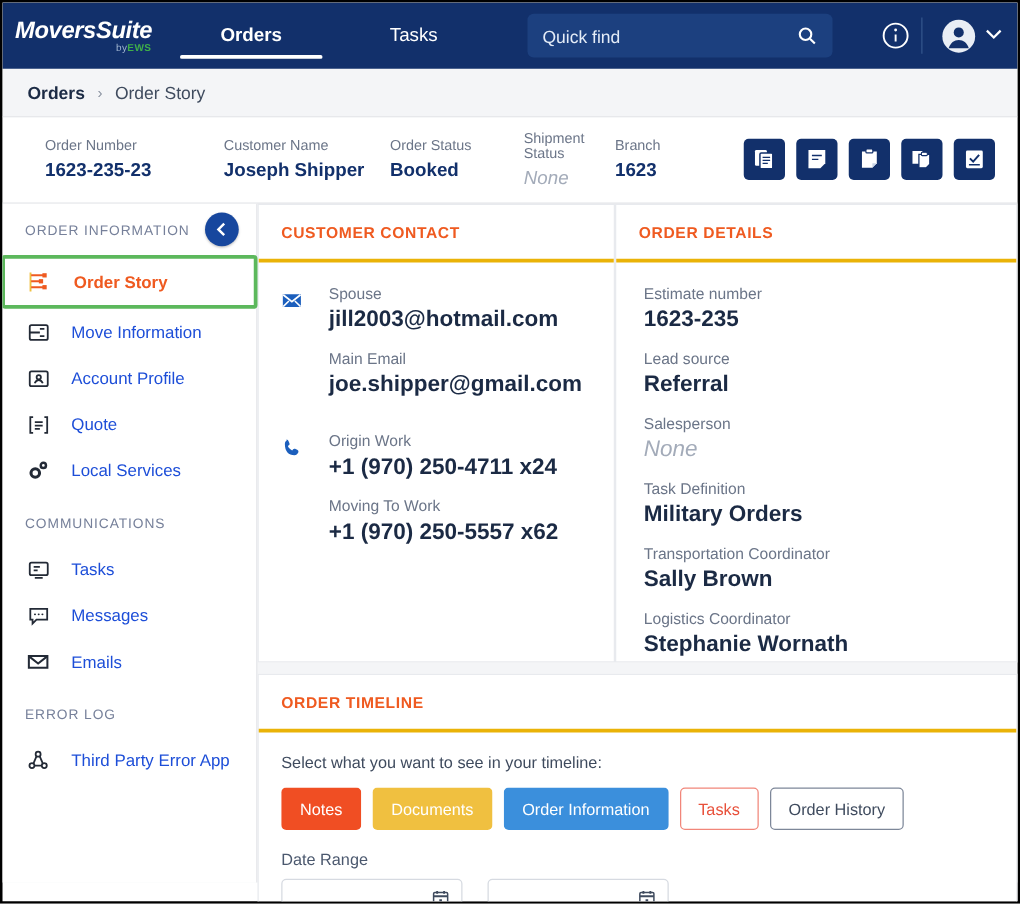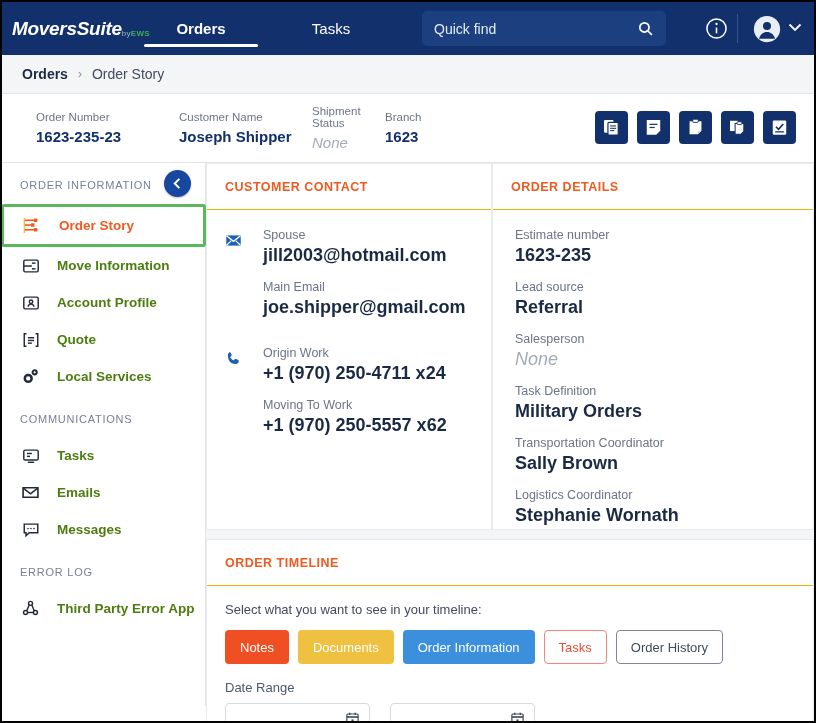--- a/index.html
+++ b/index.html
@@ -21,21 +21,21 @@
   .topnav {
     height: 53px;
     background: #12306b;
     display: flex;
     align-items: center;
     position: relative;
   }
   .logo-wrap {
     width: 122px;
     padding-left: 10px;
-    display: flex; 
+    display: flex; flex-direction: column;
     line-height: 1;
   }
   .logo-main {
     font-size: 19px;
     font-weight: 700;
     font-style: italic;
     color: #ffffff;
     letter-spacing: -0.3px;
     white-space: nowrap;
   }
@@ -162,22 +162,21 @@
     cursor: pointer;
     box-shadow: 0 1px 2px rgba(0,0,0,.25);
   }
   .side-item {
     height: 37px;
     display: flex; align-items: center;
     padding-left: 18px;
     gap: 16px;
     cursor: pointer;
     font-size: 13.5px;
-    color: #4d7c0f;
-    font-weight: bold;
+    color: #1d4ed8;
   }
   .side-item .ico { width: 21px; height: 21px; flex: none; display:flex; align-items:center; justify-content:center; }
   .side-item.active { color: #ef5a20; font-weight: 600; }
   .sel-wrap {
     border: 3px solid #5cb85c;
     border-radius: 3px;
     margin: 0 -1px;
     background: #ffffff;
   }
 
@@ -186,21 +185,21 @@
   .row-top { display: flex; height: 367px; }
 
   .card {
     background: #ffffff;
     border: 1px solid #e8eaee;
   }
   .card-head {
     height: 46px;
     display: flex; align-items: center;
     padding-left: 18px;
-    border-bottom: 1px solid #eab308;
+    border-bottom: 3px solid #eab308;
     font-size: 12.5px;
     font-weight: 700;
     letter-spacing: 0.5px;
     color: #ef5a20;
   }
   .c-contact { width: 286px; flex: none; }
   .c-details { flex: 1; }
   .card-body { padding: 18px 18px 0 18px; }
 
   .contact-group { display: flex; margin-bottom: 14px; }
@@ -301,20 +300,24 @@
   </div>
 
   <div class="orderbar">
     <div class="ofield of-num">
       <div class="lbl">Order Number</div>
       <div class="val">1623-235-23</div>
     </div>
     <div class="ofield of-cust">
       <div class="lbl">Customer Name</div>
       <div class="val">Joseph Shipper</div>
+    </div>
+    <div class="ofield of-stat">
+      <div class="lbl">Order Status</div>
+      <div class="val">Booked</div>
     </div>
     <div class="ofield of-ship">
       <div class="lbl">Shipment Status</div>
       <div class="val none">None</div>
     </div>
     <div class="ofield of-branch">
       <div class="lbl">Branch</div>
       <div class="val">1623</div>
     </div>
 
@@ -449,40 +452,40 @@
             <line x1="5.5" y1="7.2" x2="11" y2="7.2"></line>
             <line x1="5.5" y1="10.4" x2="9" y2="10.4"></line>
             <line x1="6.5" y1="17" x2="13.5" y2="17"></line>
           </svg>
         </span>
         <span>Tasks</span>
       </div>
 
       <div class="side-item">
         <span class="ico">
-          <svg width="19" height="19" viewBox="0 0 20 20" fill="none" stroke="#232a36" stroke-width="1.7">
-            <path d="M2.2 5h15.6v10H2.2z"></path>
-            <polyline points="2.4,5.4 10,11.4 17.6,5.4"></polyline>
-          </svg>
-        </span>
-        <span>Emails</span>
-      </div>
-
-      <div class="side-item">
-        <span class="ico">
           <svg width="18" height="18" viewBox="0 0 20 20" fill="none" stroke="#232a36" stroke-width="1.6">
             <path d="M2.5 3.5h15v9.5h-9.5l-3.5 3.5v-3.5h-2z"></path>
             <g stroke-width="1.7" stroke-linecap="round">
               <line x1="6.6" y1="8.3" x2="6.7" y2="8.3"></line>
               <line x1="9.9" y1="8.3" x2="10" y2="8.3"></line>
               <line x1="13.2" y1="8.3" x2="13.3" y2="8.3"></line>
             </g>
           </svg>
         </span>
         <span>Messages</span>
+      </div>
+
+      <div class="side-item">
+        <span class="ico">
+          <svg width="19" height="19" viewBox="0 0 20 20" fill="none" stroke="#232a36" stroke-width="1.7">
+            <path d="M2.2 5h15.6v10H2.2z"></path>
+            <polyline points="2.4,5.4 10,11.4 17.6,5.4"></polyline>
+          </svg>
+        </span>
+        <span>Emails</span>
       </div>
 
       <div class="side-head second">ERROR LOG</div>
 
       <div class="side-item">
         <span class="ico">
           <svg width="19" height="19" viewBox="0 0 20 20" fill="none" stroke="#232a36" stroke-width="1.5">
             <circle cx="10" cy="4.6" r="2.1"></circle>
             <circle cx="4.8" cy="14.2" r="2.1"></circle>
             <circle cx="15.2" cy="14.2" r="2.1"></circle>

